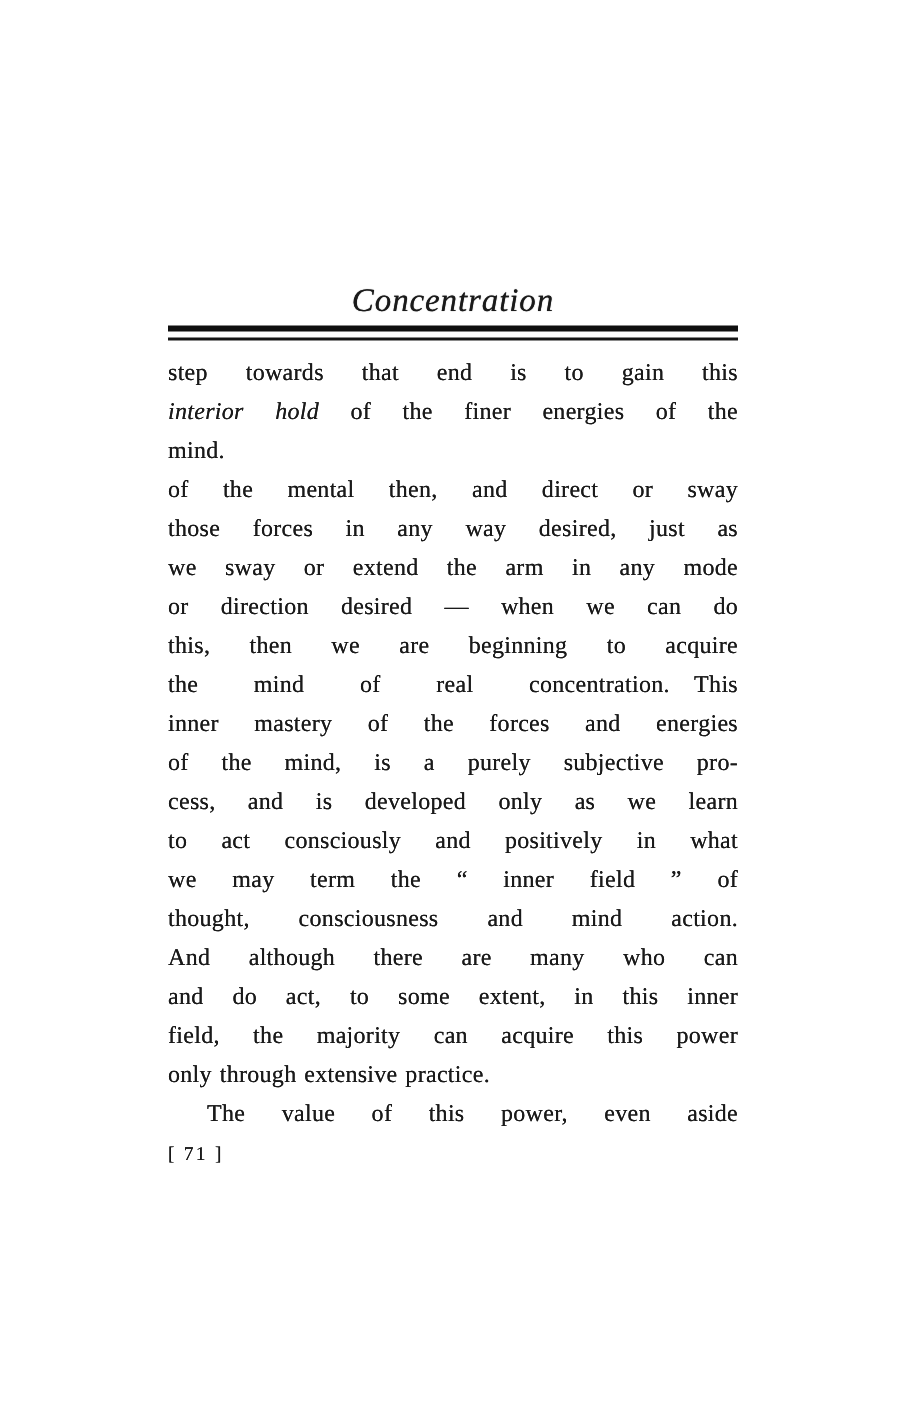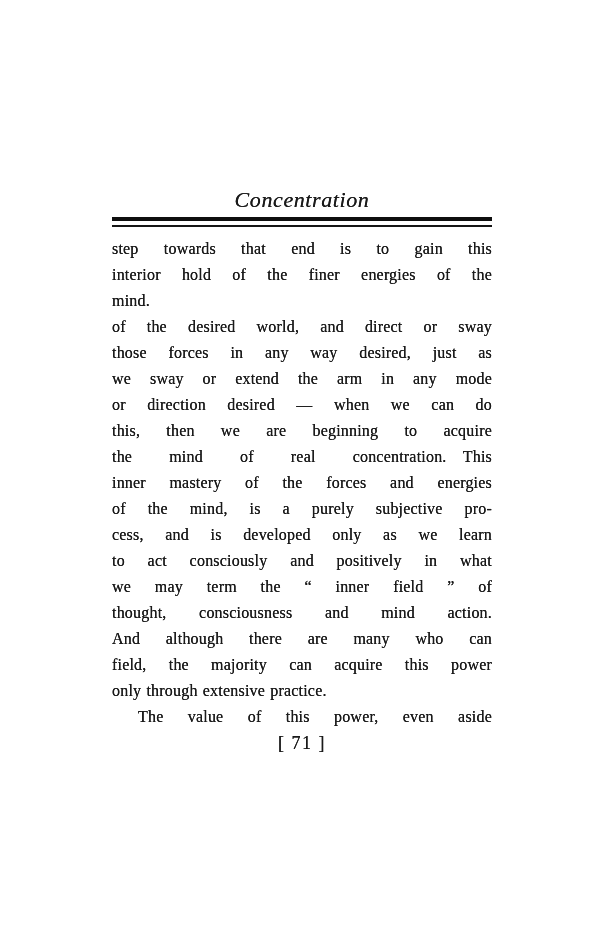--- a/index.html
+++ b/index.html
@@ -60,24 +60,25 @@
     white-space: normal;
   }
   .line.just {
     text-align: justify;
     text-align-last: justify;
   }
   .line.indent {
     text-indent: 26px;
   }
   .italic {
+    font-style: italic;
   }
   .page-number {
-    text-align: center;
-    font-size: 18px;
+    text-align: left;
+    font-size: 13px;
     line-height: 26px;
     height: 26px;
     letter-spacing: 1.5px;
     text-shadow: 0 0 0.4px currentColor;
   }
 </style>
 </head>
 <body style="color: rgb(26, 26, 26);">
 
 <div class="page" style="background: rgb(255, 255, 255);">
@@ -87,33 +88,34 @@
       <span>Concentration</span>
     </div>
 
     <div class="rule thick"></div>
     <div class="rule thin"></div>
 
     <div class="body-text">
         <div class="line just"><span>step towards that end is to gain this</span></div>
         <div class="line just"><span class="italic">interior hold</span><span> of the finer energies of the</span></div>
         <div class="line"><span>mind.</span></div>
-        <div class="line just"><span>of the desired world, and direct or sway</span></div>
+        <div class="line just"><span>of the mental then, and direct or sway</span></div>
         <div class="line just"><span>those forces in any way desired, just as</span></div>
         <div class="line just"><span>we sway or extend the arm in any mode</span></div>
         <div class="line just"><span>or direction desired — when we can do</span></div>
         <div class="line just"><span>this, then we are beginning to acquire</span></div>
         <div class="line just"><span>the mind of real concentration. This</span></div>
         <div class="line just"><span>inner mastery of the forces and energies</span></div>
         <div class="line just"><span>of the mind, is a purely subjective pro-</span></div>
         <div class="line just"><span>cess, and is developed only as we learn</span></div>
         <div class="line just"><span>to act consciously and positively in what</span></div>
         <div class="line just"><span>we may term the “ inner field ” of</span></div>
         <div class="line just"><span>thought, consciousness and mind action.</span></div>
         <div class="line just"><span>And although there are many who can</span></div>
+        <div class="line just"><span>and do act, to some extent, in this inner</span></div>
         <div class="line just"><span>field, the majority can acquire this power</span></div>
         <div class="line"><span>only through extensive practice.</span></div>
         <div class="line just indent"><span>The value of this power, even aside</span></div>
       </div>
 
     <div class="page-number">[ 71 ]</div>
 
   </div>
 </div>
 

